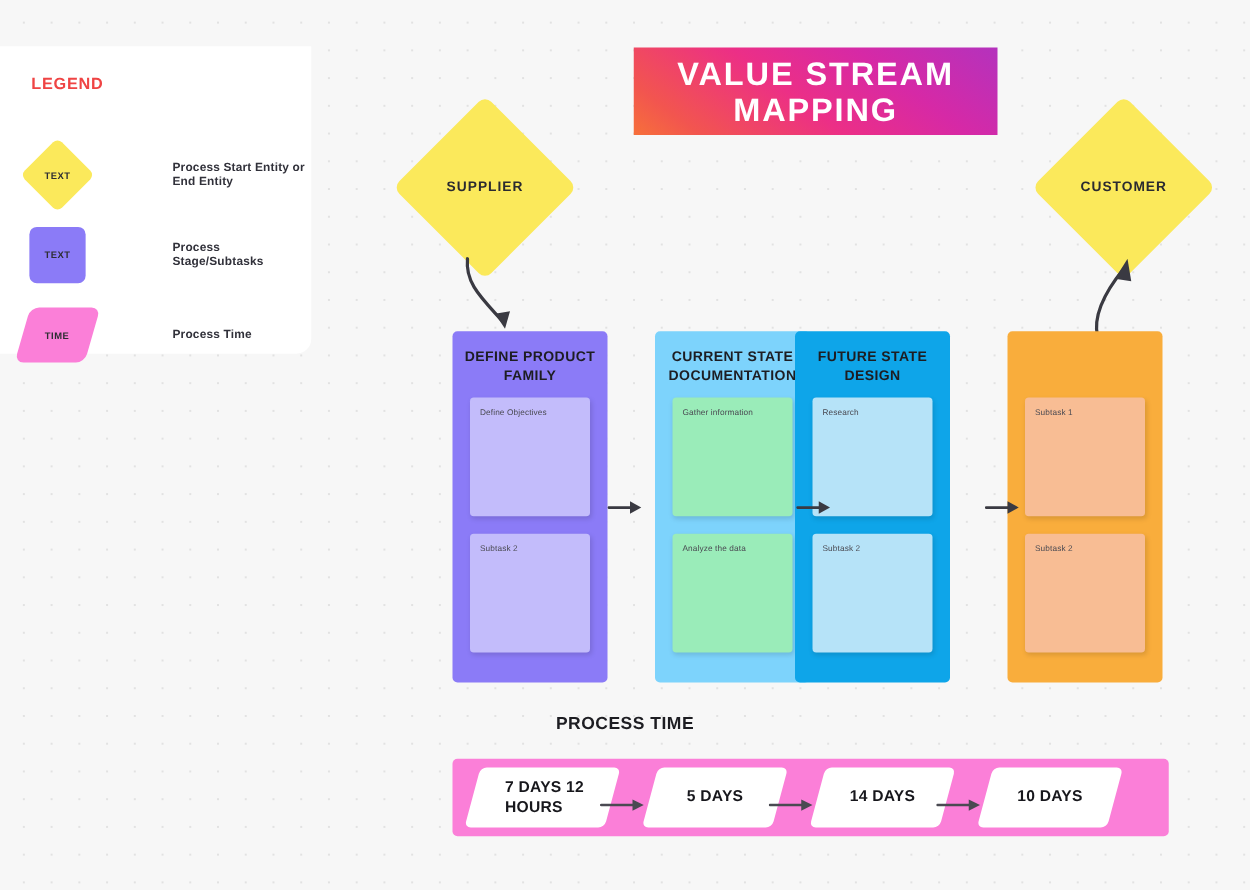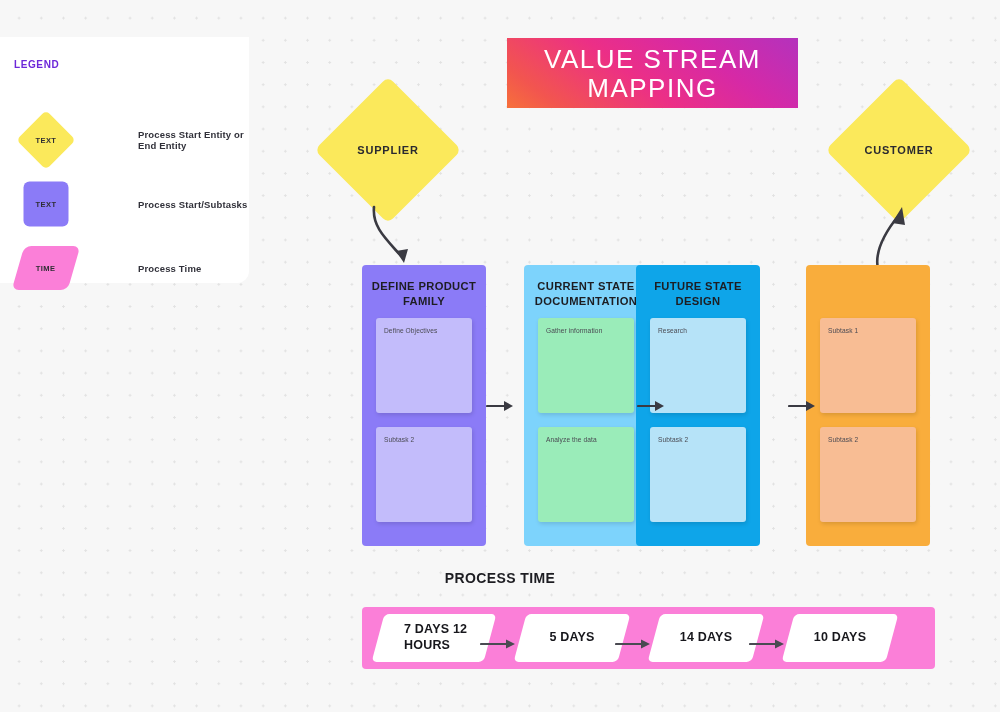--- a/index.html
+++ b/index.html
@@ -25,26 +25,26 @@
     left: 0px;
     top: 37px;
     width: 249px;
     height: 246px;
     background: #ffffff;
     border-bottom-right-radius: 12px;
     border-top-right-radius: 0px;
   }
   #legend-title {
     position: absolute;
-    left: 14px;
+    left: 25px;
     top: 22px;
-    font-size: 10px;
+    font-size: 13px;
     font-weight: bold;
     letter-spacing: 0.6px;
-    color: #6d28d9;
+    color: #ef4444;
   }
   .legend-row { position: absolute; left: 0; width: 100%; height: 62px; }
   .legend-shape-wrap {
     position: absolute;
     left: 16px;
     top: 0;
     width: 60px;
     height: 62px;
   }
   .legend-shape {
@@ -99,21 +99,21 @@
     width: 291px;
     height: 70px;
     background: linear-gradient(37deg, #f7703a 0%, #f2554f 14%, #ec2f86 44%, #d629a6 70%, #b432bd 100%);
     display: flex;
     flex-direction: column;
     align-items: center;
     justify-content: center;
   }
   #title-line-1, #title-line-2 {
     color: #ffffff;
-    font-weight: normal;
+    font-weight: bold;
     letter-spacing: 1.5px;
     line-height: 1.0;
     text-align: center;
   }
   #title-line-1 { font-size: 26px; }
   #title-line-2 { font-size: 26px; margin-top: 3px; }
 
   
   .entity-diamond {
     position: absolute;
@@ -271,21 +271,21 @@
     </div>
     <div class="legend-label">Process Start Entity or End Entity</div>
   </div>
 
   <div class="legend-row" style="top:136px;">
     <div class="legend-shape-wrap">
       <div class="legend-shape shape-square">
         <span>TEXT</span>
       </div>
     </div>
-    <div class="legend-label">Process Start/Subtasks</div>
+    <div class="legend-label">Process Stage/Subtasks</div>
   </div>
 
   <div class="legend-row" style="top:200px;">
     <div class="legend-shape-wrap">
       <div class="legend-shape shape-parallelogram">
         <span>TIME</span>
       </div>
     </div>
     <div class="legend-label">Process Time</div>
   </div>

